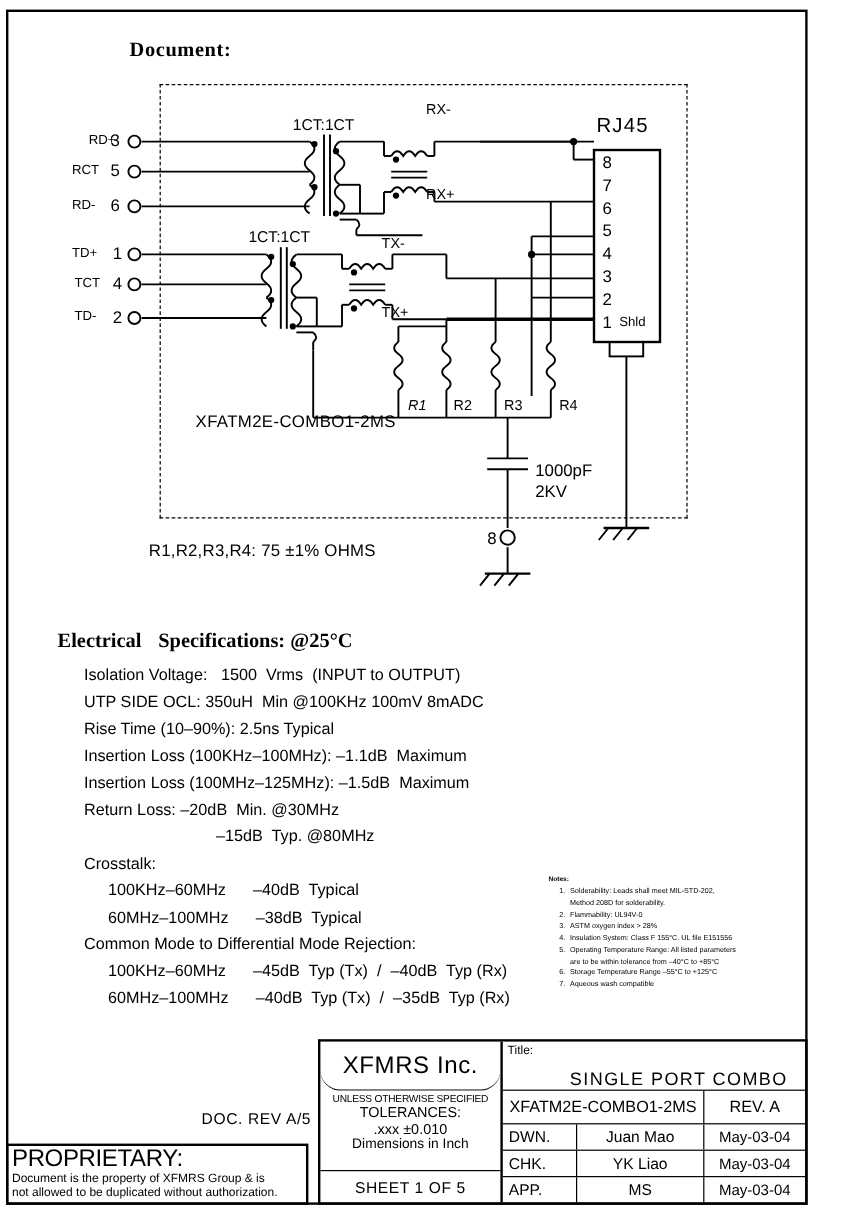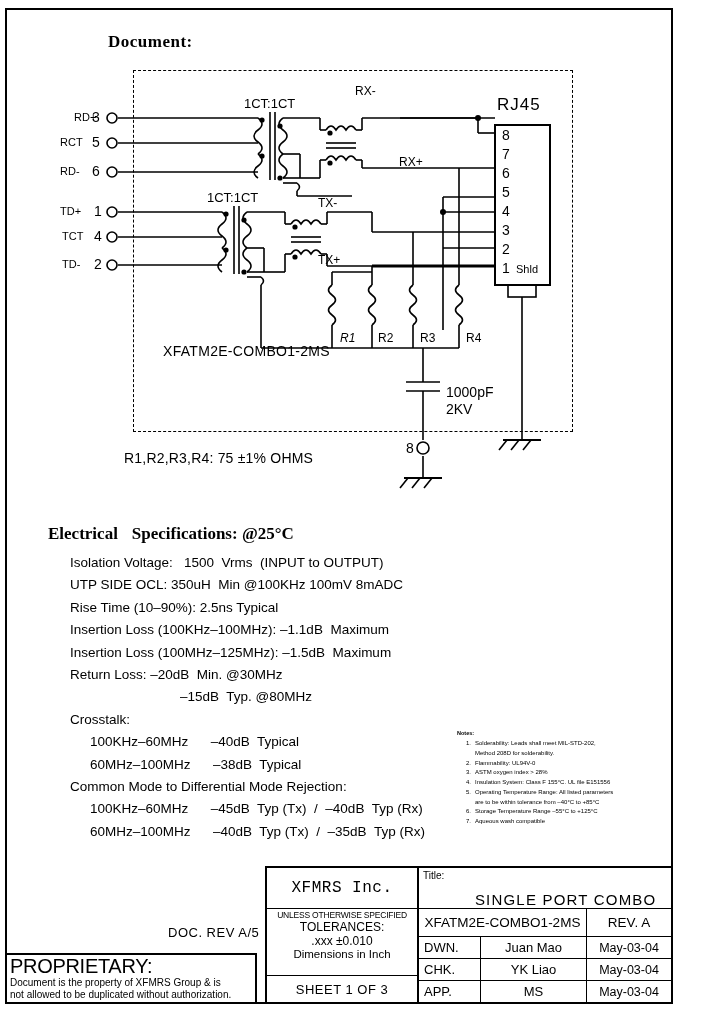--- a/index.html
+++ b/index.html
@@ -33,21 +33,21 @@
   #doc-rev{position:absolute;left:168px;top:925px;font-size:13px;letter-spacing:.5px;}
   #prop-box{position:absolute;left:5px;top:953px;width:252px;height:51px;
        border:2px solid #000;box-sizing:border-box;padding:1px 3px;}
   #prop-box .ptitle{font-size:20px;letter-spacing:-.3px;line-height:21px;}
   #prop-box .ptxt{font-size:10px;line-height:11.5px;white-space:nowrap;}
   #title-block{position:absolute;left:265px;top:866px;width:408px;height:138px;
        border:2px solid #000;box-sizing:border-box;display:flex;}
   .tb-left{width:150px;border-right:2px solid #000;display:flex;flex-direction:column;}
   .tb-right{flex:1;display:flex;flex-direction:column;}
   .tb-logo{height:40px;border-bottom:1.5px solid #000;display:flex;align-items:center;
-       justify-content:center;font-family:Liberation Mono, monospace;font-size:16px;letter-spacing:.5px;}
+       justify-content:center;font-family:Liberation Sans, sans-serif;font-size:20px;letter-spacing:.5px;border-radius:17px;}
   .tb-tol{flex:1;border-bottom:1.5px solid #000;text-align:center;padding-top:1px;}
   .tb-tol .l1{font-size:8.5px;letter-spacing:-.2px;}
   .tb-tol .l2{font-size:12px;}
   .tb-tol .l3{font-size:12px;}
   .tb-tol .l4{font-size:11.5px;}
   .tb-sheet{height:26px;display:flex;align-items:center;justify-content:center;font-size:13px;letter-spacing:.5px;}
   .tb-title{height:40px;border-bottom:1.5px solid #000;display:flex;align-items:flex-end;gap:28px;}
   .tb-title .lab{font-size:10px;align-self:flex-start;padding:2px 0 0 4px;}
   .tb-title .val{flex:1;text-align:center;font-size:15px;letter-spacing:1.2px;padding-right:12px;}
   .tb-pn{height:27px;border-bottom:1.5px solid #000;display:flex;}
@@ -250,21 +250,21 @@
   <div class="pin-num" style="position:absolute;left:94px;top:203px;">1</div>
   <div class="pin-label" style="position:absolute;left:62px;top:230px;">TCT</div>
   <div class="pin-num" style="position:absolute;left:94px;top:228px;">4</div>
   <div class="pin-label" style="position:absolute;left:62px;top:258px;">TD-</div>
   <div class="pin-num" style="position:absolute;left:94px;top:256px;">2</div>
 
   <div class="ratio" style="position:absolute;left:244px;top:96px;">1CT:1CT</div>
   <div class="ratio" style="position:absolute;left:207px;top:190px;">1CT:1CT</div>
 
   <div class="sm" style="position:absolute;left:355px;top:84px;">RX-</div>
-  <div class="sm" style="position:absolute;left:355px;top:155px;margin-left:44px;">RX+</div>
+  <div class="sm" style="position:absolute;left:355px;top:155px;">RX+</div>
   <div class="sm" style="position:absolute;left:318px;top:196px;">TX-</div>
   <div class="sm" style="position:absolute;left:318px;top:253px;">TX+</div>
 
   <div class="rj45-title" style="position:absolute;left:497px;top:95px;">RJ45</div>
   <div style="position:absolute;left:502px;top:127px;font-size:14px;">8</div>
   <div style="position:absolute;left:502px;top:146px;font-size:14px;">7</div>
   <div style="position:absolute;left:502px;top:165px;font-size:14px;">6</div>
   <div style="position:absolute;left:502px;top:184px;font-size:14px;">5</div>
   <div style="position:absolute;left:502px;top:203px;font-size:14px;">4</div>
   <div style="position:absolute;left:502px;top:222px;font-size:14px;">3</div>
@@ -350,21 +350,21 @@
 
 <div id="title-block">
   <div class="tb-left">
     <div class="tb-logo">XFMRS Inc.</div>
     <div class="tb-tol">
       <div class="l1">UNLESS OTHERWISE SPECIFIED</div>
       <div class="l2">TOLERANCES:</div>
       <div class="l3">.xxx ±0.010</div>
       <div class="l4">Dimensions in Inch</div>
     </div>
-    <div class="tb-sheet">SHEET  1  OF  3</div>
+    <div class="tb-sheet">SHEET  1  OF  5</div>
   </div>
   <div class="tb-right">
     <div class="tb-title">
       <div class="lab">Title:</div>
       <div class="val">SINGLE PORT COMBO</div>
     </div>
     <div class="tb-pn">
       <div class="pn">XFATM2E-COMBO1-2MS</div>
       <div class="rev">REV. A</div>
     </div>

